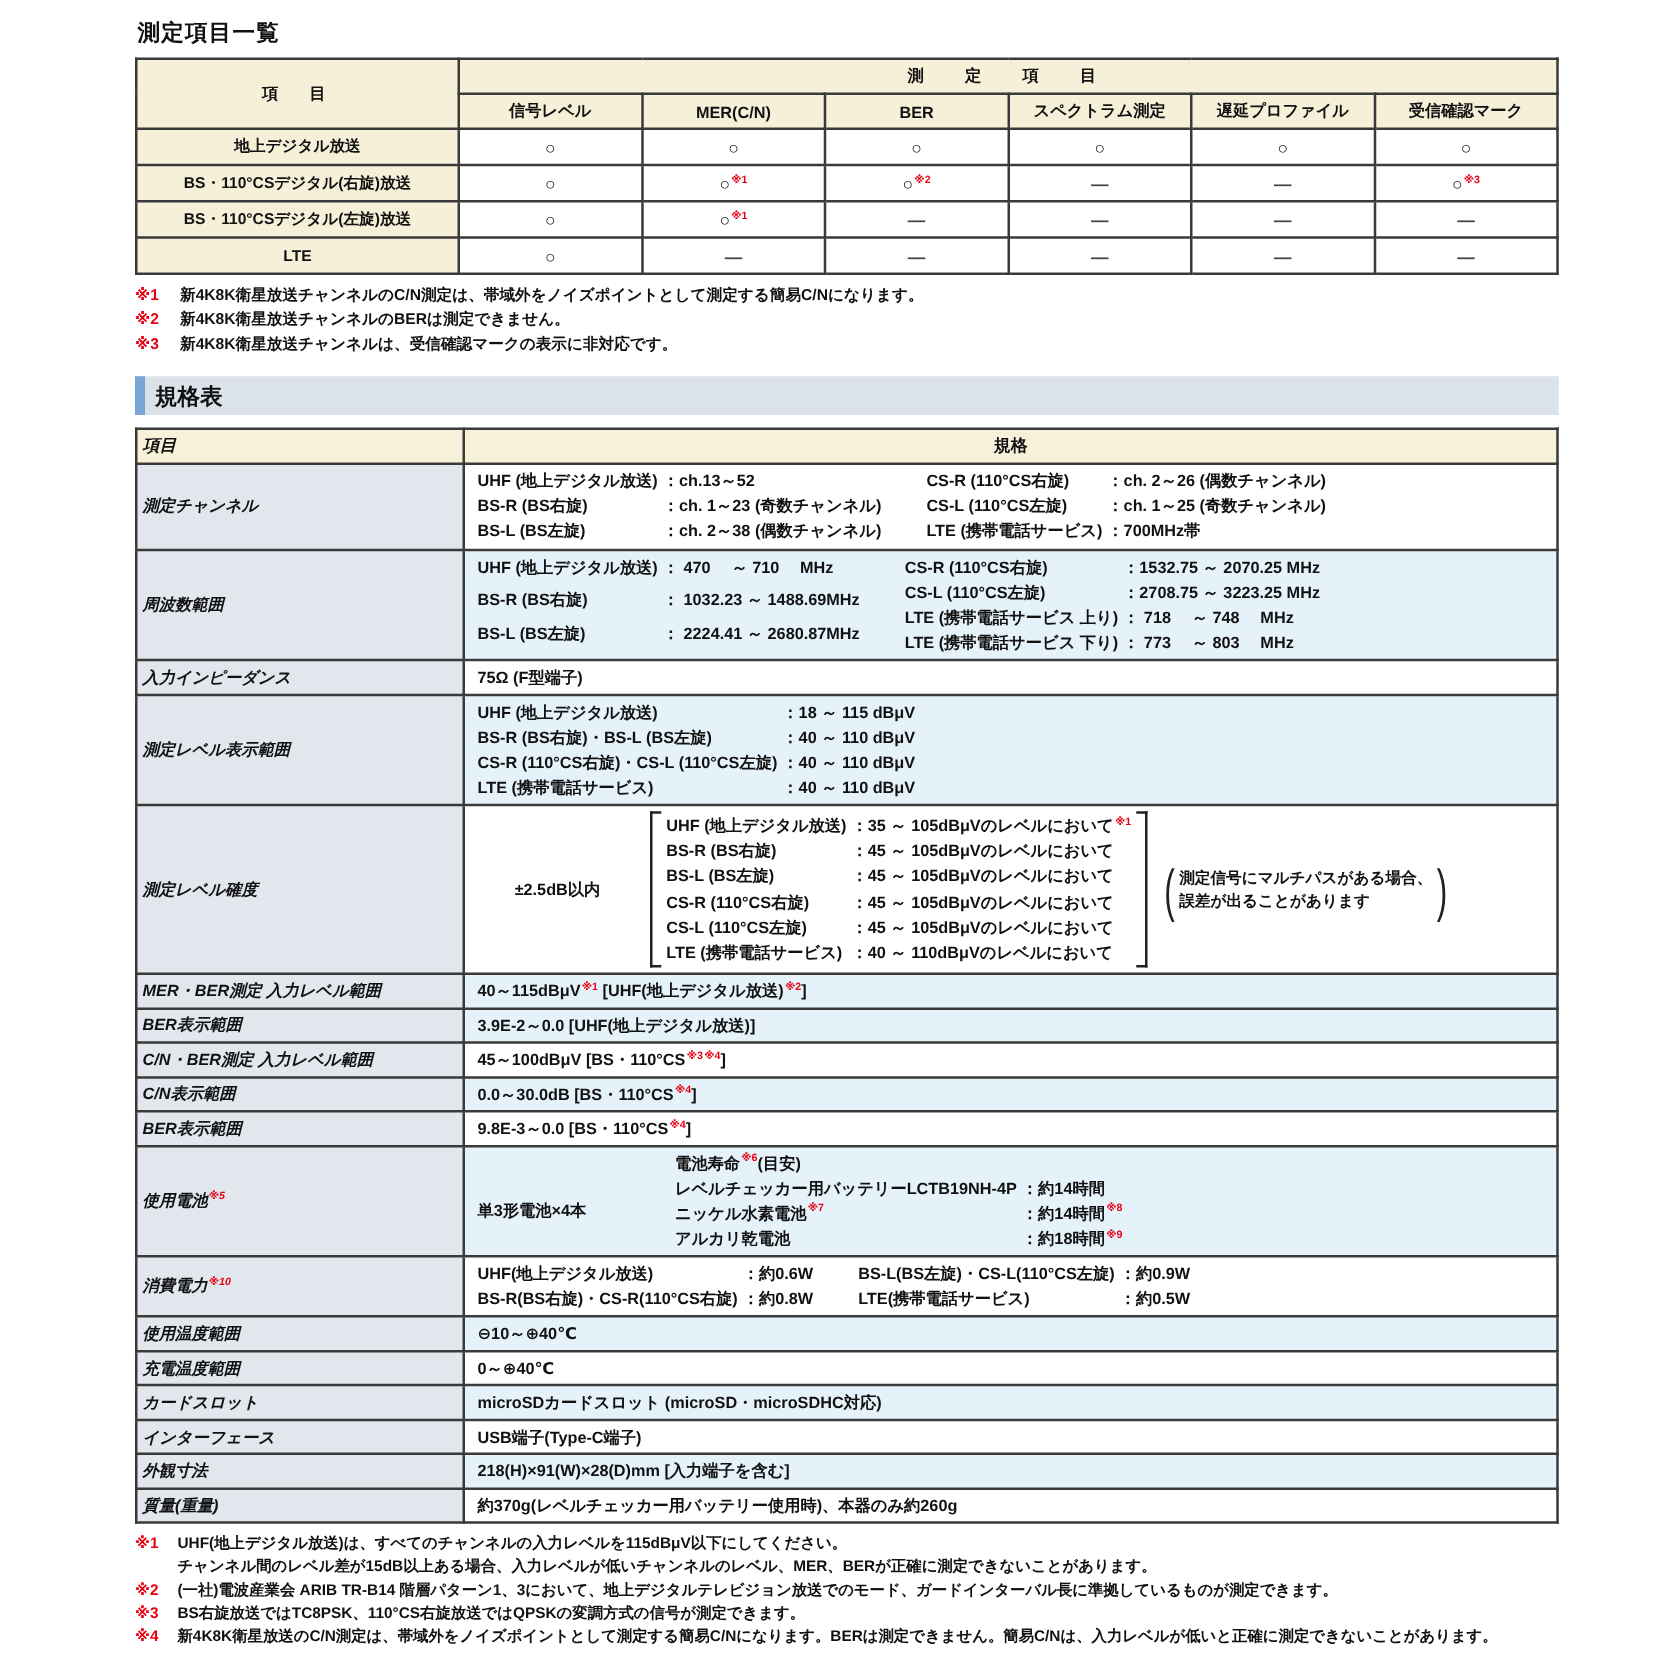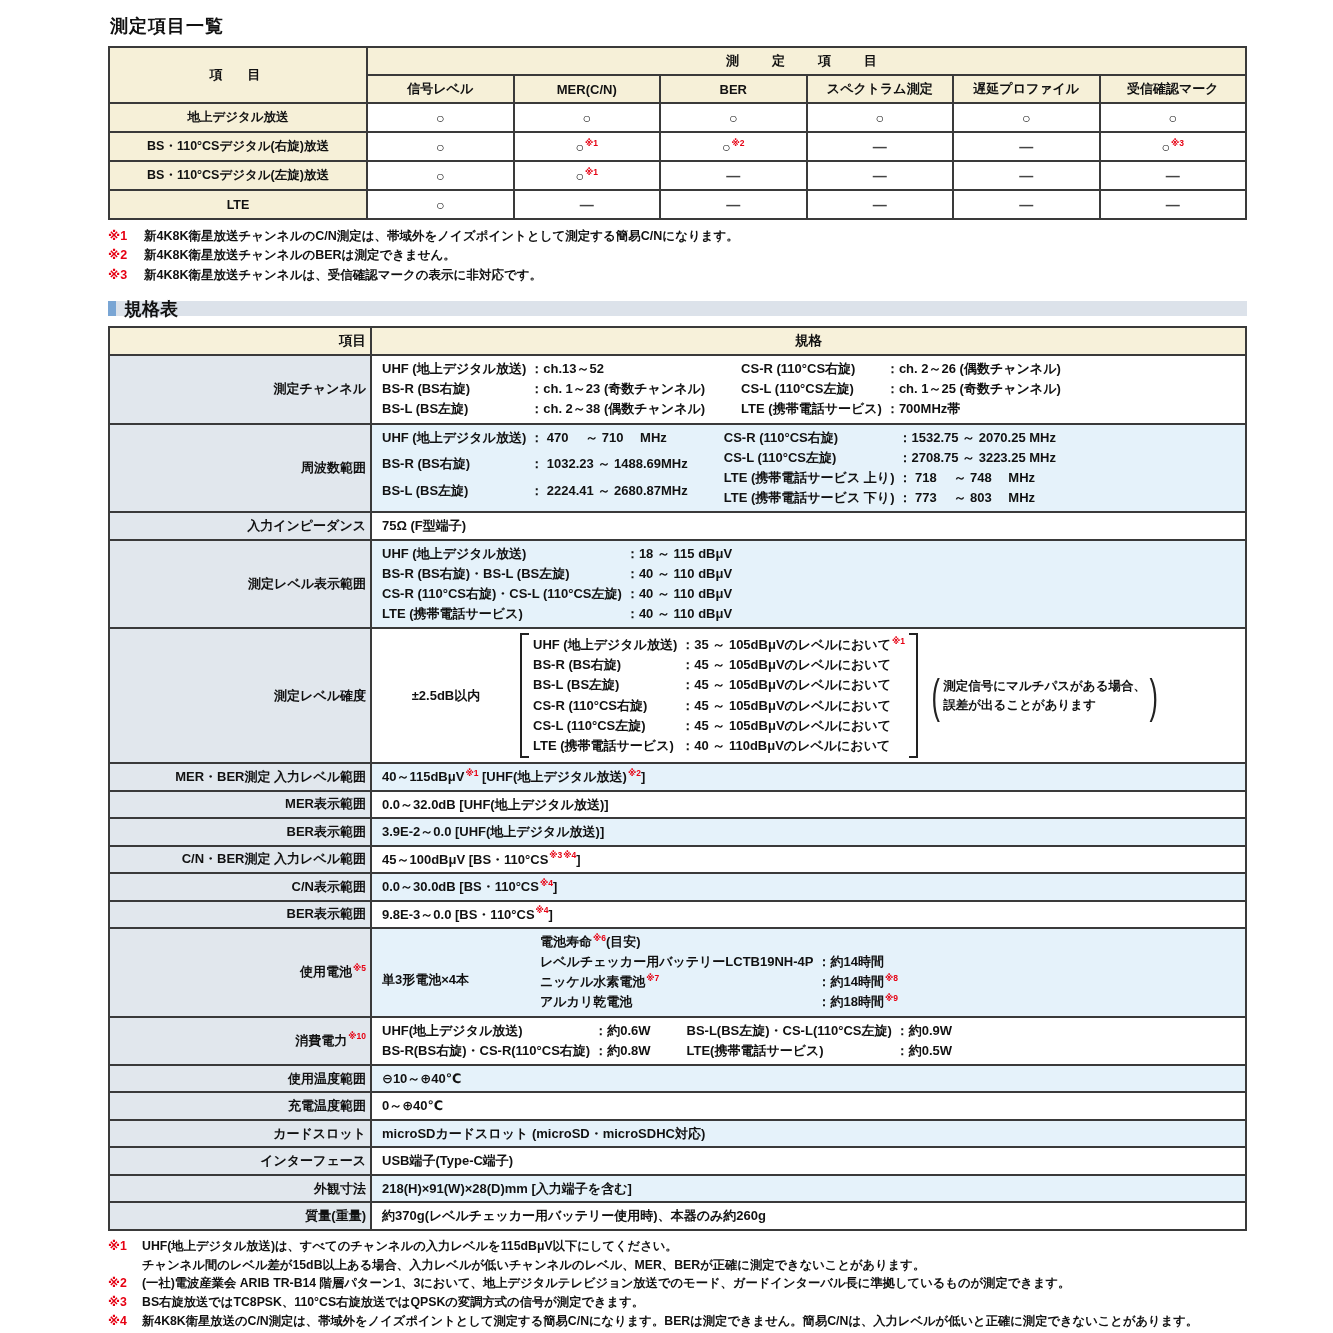--- a/index.html
+++ b/index.html
@@ -21,25 +21,25 @@
   .mtable td.rowlabel{background:#f6f0d8;text-align:center;font-size:12.5px;}
   .mtable td.markcell{text-align:center;background:#fff;font-size:14px;height:23px;}
   .mtable td.markcell .dash{color:#444;}
   .mtable thead th{height:22px;text-align:center;}
   
   .notes{margin:7px 0 0 0;font-size:12.5px;line-height:1.55;}
   .note-line{display:flex;}
   .note-mark{color:#e60012;flex:0 0 36px;}
   .note-text{flex:1;}
   
-  .band{position:relative;background:#dce2ea;height:15px;display:flex;align-items:center;
+  .band{position:relative;background:#dce2ea;height:31px;display:flex;align-items:center;
         margin:16px 0 10px 0;padding-left:16px;font-size:18px;font-weight:bold;}
   .band::before{content:"";position:absolute;left:0;top:0;bottom:0;width:8px;background:#79a5d4;}
   
-  .stable th.speclabel{background:#e1e7ed;width:252px;text-align:right;vertical-align:middle;font-size:13px;font-weight:bold;}
+  .stable th.speclabel{background:#e1e7ed;width:252px;text-align:left;vertical-align:middle;font-size:13px;font-weight:bold;font-style:italic;}
   .stable th.shead{background:#f7f1da;height:22px;font-size:13.5px;}
   .stable td.specval{background:#fff;padding:3px 10px;vertical-align:middle;font-size:13px;}
   .stable td.specval.shade{background:#e5f2fa;}
   .nvt{display:table;line-height:1.55;}
   .nvr{display:table-row;margin-top:13px;}
   .nvr .n,.nvr .v{display:table-cell;white-space:nowrap;}
   .nvr .n{padding-right:4px;}
   .cols{display:flex;gap:36px;}
   .tline{line-height:1.5;}
   
@@ -297,26 +297,20 @@
             </div>
           </td>
         </tr>
         <tr>
           <th class="speclabel">MER・BER測定 入力レベル範囲</th>
           <td class="specval shade">
             <div class="tline">40～115dBμV<sup class="fn">※1</sup> [UHF(地上デジタル放送)<sup class="fn">※2</sup>]</div>
           </td>
         </tr>
         <tr>
-          <th class="speclabel">MER表示範囲</th>
-          <td class="specval">
-            <div class="tline">0.0～32.0dB [UHF(地上デジタル放送)]</div>
-          </td>
-        </tr>
-        <tr>
           <th class="speclabel">BER表示範囲</th>
           <td class="specval shade">
             <div class="tline">3.9E-2～0.0 [UHF(地上デジタル放送)]</div>
           </td>
         </tr>
         <tr>
           <th class="speclabel">C/N・BER測定 入力レベル範囲</th>
           <td class="specval">
             <div class="tline">45～100dBμV [BS・110°CS<sup class="fn">※3</sup><sup class="fn">※4</sup>]</div>
           </td>

